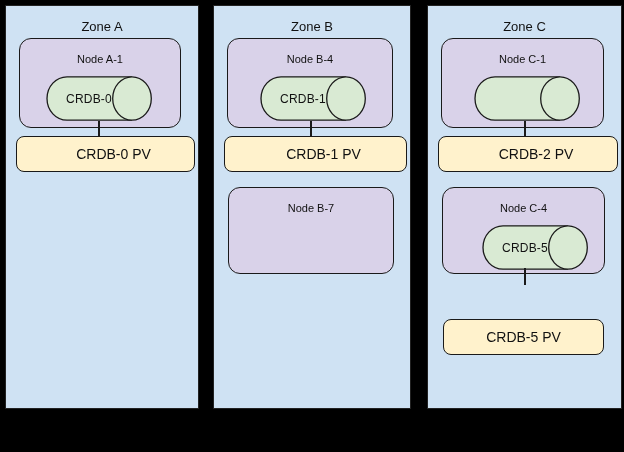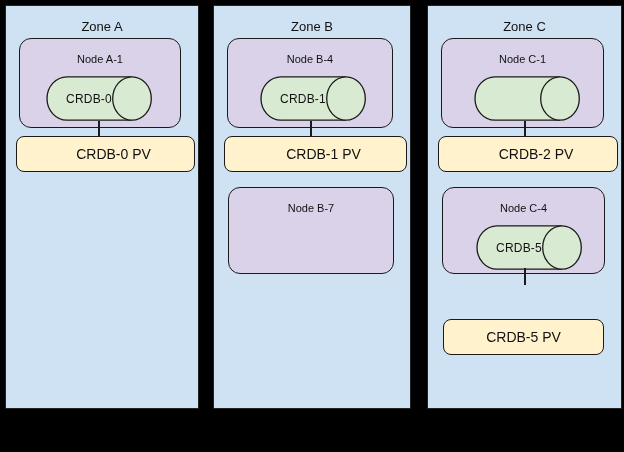--- a/index.html
+++ b/index.html
@@ -44,21 +44,21 @@
     position: absolute;
     top: 13px; left: 0;
     width: 100%;
     text-align: center;
     font-size: 11px;
     line-height: 15px;
   }
   .cylinder { position: absolute; width: 106px; height: 45px; }
   .row1-cyl { top: 70px; left: 46px; }
   .zone-a .row1-cyl { left: 40px; }
-  .row2-cyl { top: 219px; left: 48px; }
+  .row2-cyl { top: 219px; left: 54px; }
   .cylinder svg { position: absolute; left: 0; top: 0; display: block; }
   .cyl-label {
     position: absolute;
     left: 0; top: 0;
     width: 86px; height: 100%;
     display: flex;
     align-items: center;
     justify-content: center;
     font-size: 12px;
     letter-spacing: 0.2px;

